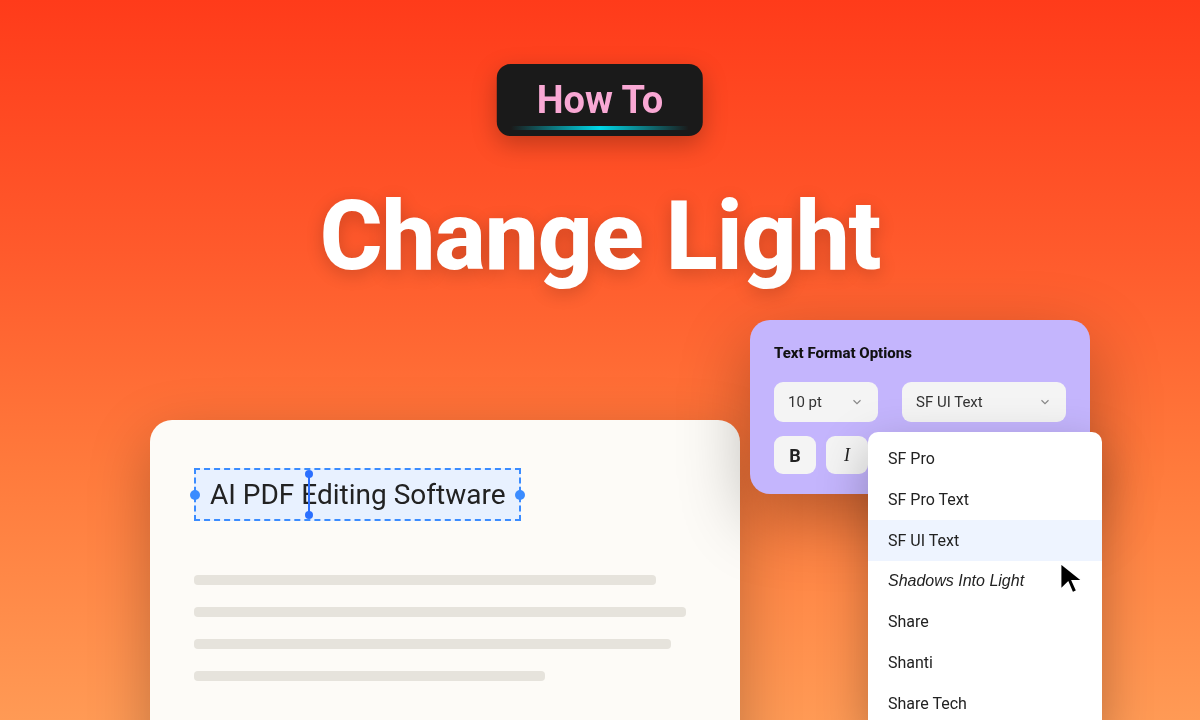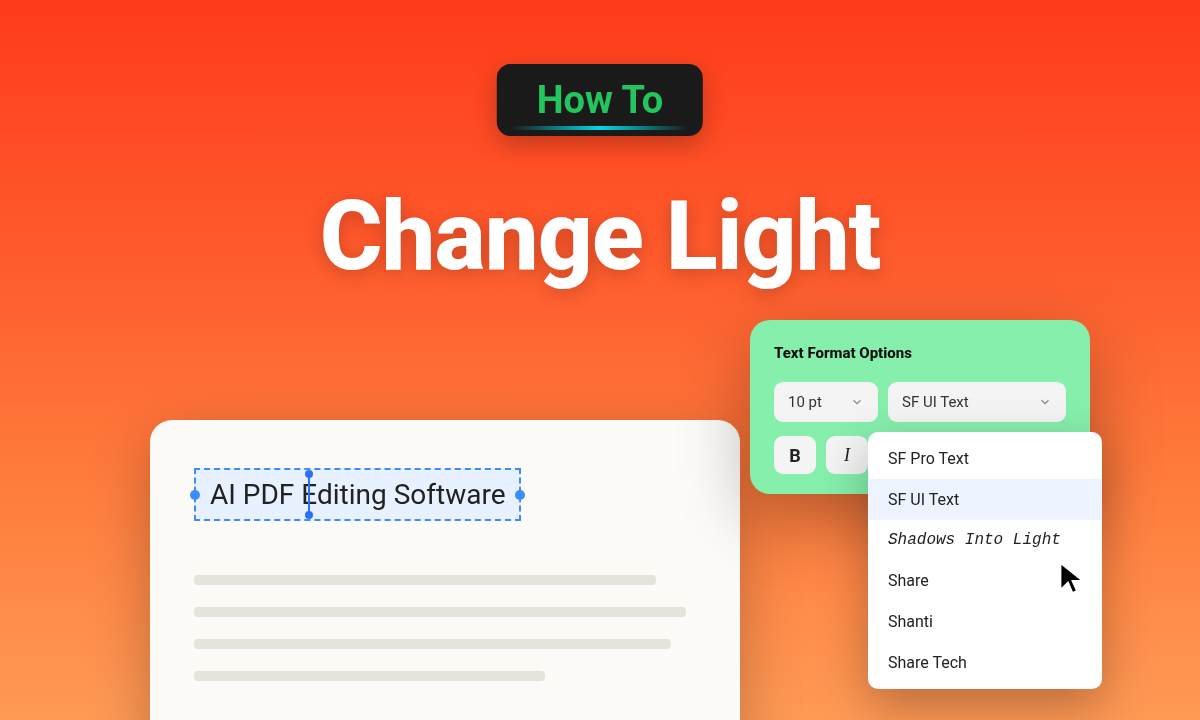--- a/index.html
+++ b/index.html
@@ -1,47 +1,47 @@
 <!DOCTYPE html>
 <html><head>
 <meta charset="utf-8">
 <style>
 *{margin:0;padding:0;box-sizing:border-box;font-family:-apple-system,BlinkMacSystemFont,"Segoe UI",Roboto,sans-serif}
 body{width:1200px;height:720px;overflow:hidden;background:linear-gradient(180deg,#ff3b1a 0%,#ff5a2c 35%,#ff7a3c 65%,#ff9a55 100%);position:relative}
-.badge{position:absolute;top:64px;left:50%;transform:translateX(-50%);background:#1a1a1a;color:#22c55e;font-size:38px;font-weight:700;padding:14px 40px;border-radius:14px;box-shadow:0 8px 24px rgba(0,0,0,.25)}
+.badge{position:absolute;top:64px;left:50%;transform:translateX(-50%);background:#1a1a1a;color:#f9a8d4;font-size:38px;font-weight:700;padding:14px 40px;border-radius:14px;box-shadow:0 8px 24px rgba(0,0,0,.25)}
 .badge::after{content:"";position:absolute;left:14px;right:14px;bottom:6px;height:4px;background:linear-gradient(90deg,#1a1a1a 0%,#00d8e8 50%,#1a1a1a 100%);border-radius:2px}
 .hero{position:absolute;top:180px;left:50%;transform:translateX(-50%);color:#fff;font-size:96px;font-weight:800;letter-spacing:-1px;text-shadow:0 4px 18px rgba(0,0,0,.2);white-space:nowrap}
 .doc{position:absolute;left:150px;top:420px;width:590px;height:360px;background:#fdfbf7;border-radius:22px;box-shadow:0 20px 60px rgba(0,0,0,.25);padding:48px 44px}
 .editbox{display:inline-block;position:relative;border:2px dashed #3b8cff;background:#e8f1ff;padding:8px 14px;font-size:28px;color:#222}
 .editbox .handle{position:absolute;width:10px;height:10px;background:#3b8cff;border-radius:50%}
 .editbox .hl{left:-6px;top:50%;transform:translateY(-50%)}
 .editbox .hr{right:-6px;top:50%;transform:translateY(-50%)}
 .caret{position:absolute;left:112px;top:6px;bottom:6px;width:2px;background:#2b6fff}
 .caret::before,.caret::after{content:"";position:absolute;left:-3px;width:8px;height:8px;background:#2b6fff;border-radius:50%}
 .caret::before{top:-6px}.caret::after{bottom:-6px}
 .lines{margin-top:54px}
 .lines div{height:10px;background:#e6e3dc;border-radius:4px;margin-bottom:22px}
 .lines div:nth-child(1){width:92%}
 .lines div:nth-child(2){width:98%}
 .lines div:nth-child(3){width:95%}
 .lines div:nth-child(4){width:70%}
-.panel{position:absolute;right:110px;top:320px;width:340px;background:#86efac;border-radius:20px;box-shadow:0 24px 70px rgba(0,0,0,.3);padding:24px 24px 20px}
+.panel{position:absolute;right:110px;top:320px;width:340px;background:#c4b5fd;border-radius:20px;box-shadow:0 24px 70px rgba(0,0,0,.3);padding:24px 24px 20px}
 .panel-title{font-size:15px;font-weight:800;color:#111;margin-bottom:20px}
-.row{display:flex;gap:10px;margin-bottom:14px}
+.row{display:flex;gap:24px;margin-bottom:14px}
 .select{flex:1;display:flex;align-items:center;justify-content:space-between;height:40px;background:#f4f4f4;border-radius:9px;padding:0 14px;font-size:15px;color:#333;cursor:pointer}
 .select.small{flex:0 0 104px}
 .chev{width:14px;height:14px}
 .fmt{display:flex;gap:10px}
 .fbtn{width:42px;height:38px;background:#f4f4f4;border-radius:9px;display:flex;align-items:center;justify-content:center;font-size:18px;font-weight:700;color:#222;cursor:pointer}
 .fbtn.italic{font-style:italic;font-family:Georgia,serif;font-weight:400}
 .fbtn.underline{text-decoration:underline}
 .dropdown{position:absolute;right:98px;top:432px;width:234px;background:#fff;border-radius:10px;box-shadow:0 18px 50px rgba(0,0,0,.28);padding:6px 0;overflow:hidden}
 .opt{padding:11px 20px;font-size:16px;color:#222;cursor:pointer}
 .opt.selected{background:#eef4ff}
-.opt.script{font-family:Liberation Mono, monospace;font-style:italic}
+.opt.script{font-family:Liberation Sans, sans-serif;font-style:italic}
 .cursor{position:absolute;right:108px;top:560px;width:36px;height:36px;pointer-events:none}
 </style>
 </head>
 <body>
 
 <div class="badge">How To</div>
 <div class="hero">Change Light</div>
 
 <div class="doc">
   <div class="editbox">
@@ -75,20 +75,21 @@
     </div>
   </div>
   <div class="fmt">
     <div class="fbtn">B</div>
     <div class="fbtn italic">I</div>
     <div class="fbtn underline">U</div>
   </div>
 </div>
 
 <div class="dropdown">
+    <div class="opt">SF Pro</div>
     <div class="opt">SF Pro Text</div>
     <div class="opt selected">SF UI Text</div>
     <div class="opt script">Shadows Into Light</div>
     <div class="opt">Share</div>
     <div class="opt">Shanti</div>
     <div class="opt">Share Tech</div>
   </div>
 
 <svg class="cursor" viewBox="0 0 24 24">
   <path d="M3 2 L3 20 L8 15 L11 22 L14 20.5 L11 14 L18 14 Z" fill="#000" stroke="#fff" stroke-width="1.2"></path>

